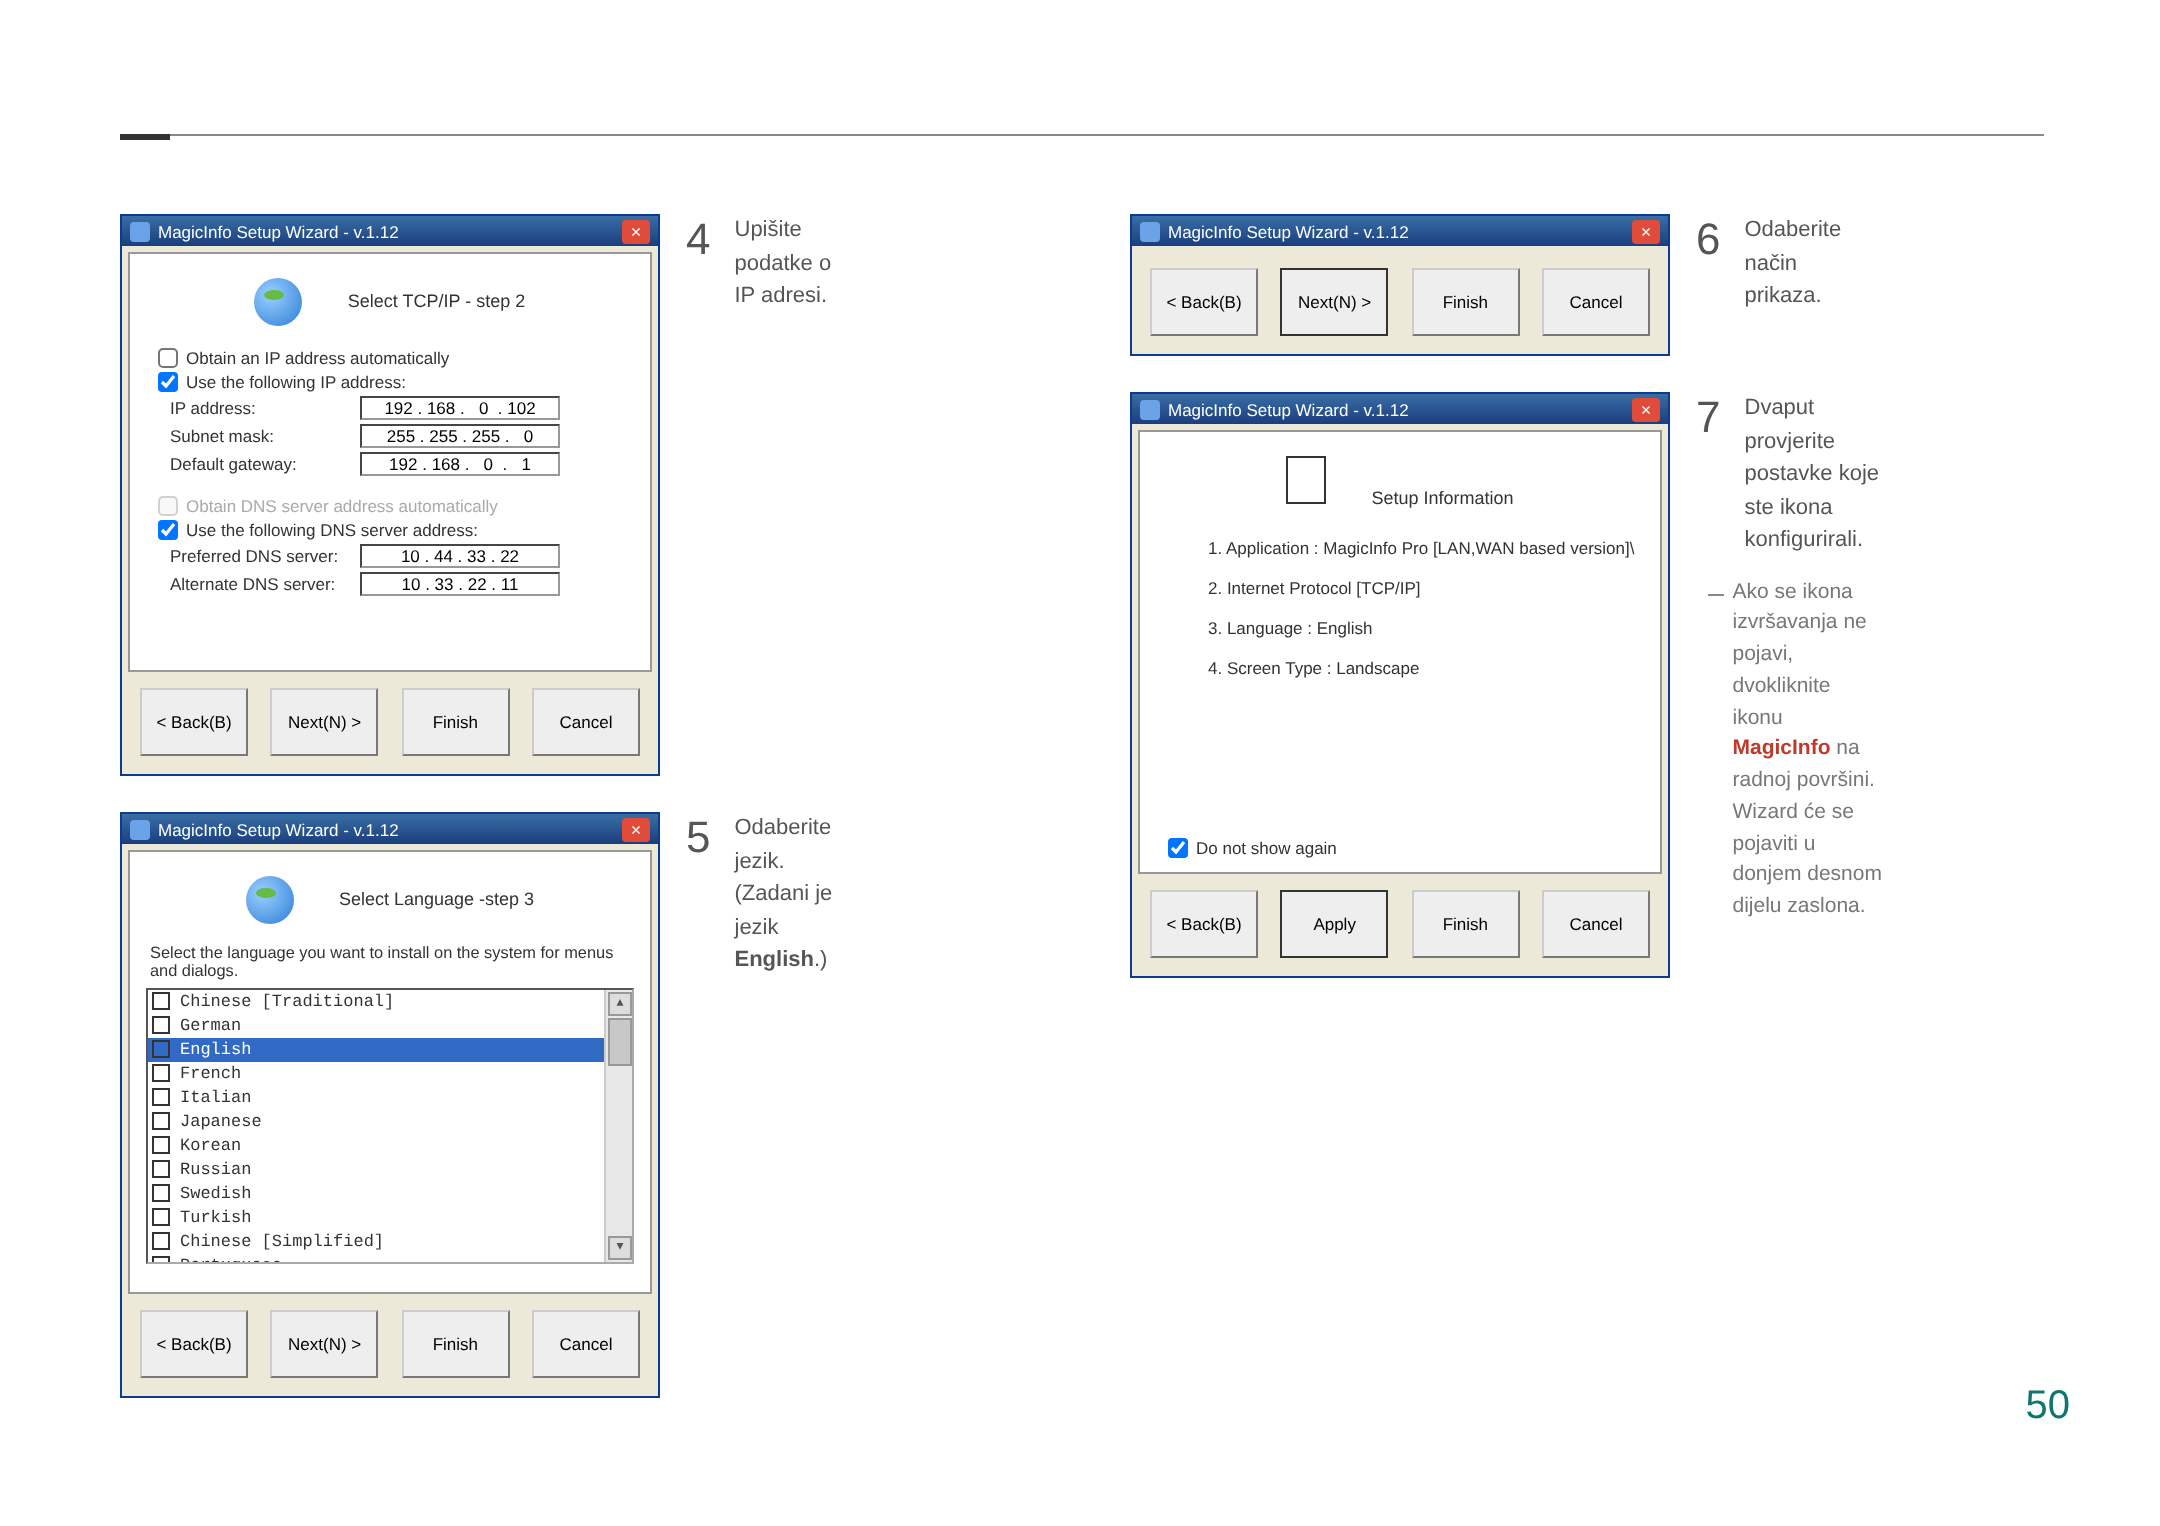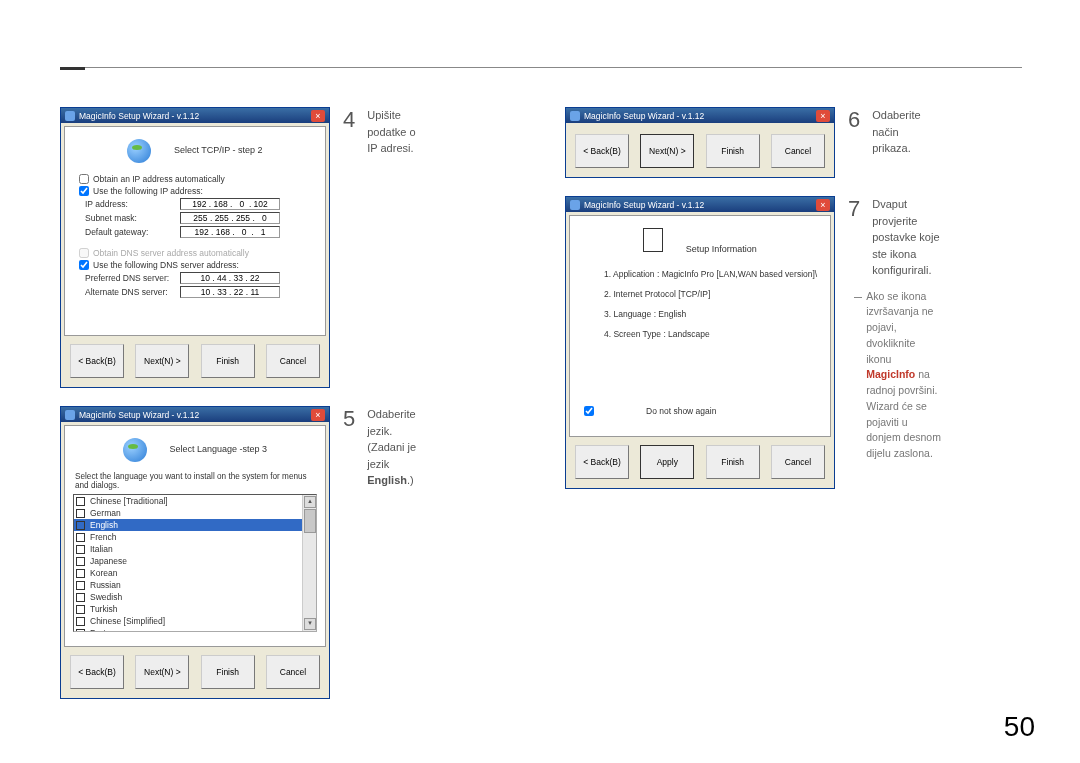--- a/index.html
+++ b/index.html
@@ -1,19 +1,19 @@
 <!DOCTYPE html>
 <html><head>
 <meta charset="utf-8">
 <style>
 * { box-sizing: border-box; margin: 0; padding: 0; }
 body { width: 1080px; height: 763px; font-family: Arial, sans-serif; background: #fff; position: relative; color: #333; }
 .hr { position: absolute; top: 67px; left: 60px; width: 962px; height: 1px; background: #888; }
 .hr-short { position: absolute; top: 67px; left: 60px; width: 25px; height: 3px; background: #333; }
-.page-num { position: absolute; bottom: 20px; right: 45px; font-size: 28px; color: #000000; }
+.page-num { position: absolute; bottom: 48px; right: 45px; font-size: 20px; color: #0f766e; }
 
 .col { position: absolute; }
 .col1 { left: 60px; top: 107px; }
 .col2 { left: 565px; top: 107px; }
 .step-num { font-size: 22px; color: #555; width: 22px; text-align: center; }
 .step-text { font-size: 11px; color: #555; margin-left: 6px; line-height: 1.5; max-width: 170px; }
 .step-right { position: absolute; left: 283px; top: 0; display: flex; align-items: flex-start; }
 .step-right .step-num { margin-right: 6px; }
 
 .wizard { width: 270px; border: 1px solid #0a3d91; background: #f9a8d4; font-size: 9px; }
@@ -34,21 +34,21 @@
 .field-row input[type=text] { width: 100px; font-size: 8.5px; text-align: center; border: 1px inset #999; padding: 0 1px; }
 .checkbox-row { padding: 1px 0 1px 6px; font-size: 8.5px; display: flex; align-items: center; }
 .checkbox-row input { margin-right: 4px; width: 10px; height: 10px;}
 .checkbox-row.disabled { color:#aaa; }
 .spacer { height: 8px; }
 
 .btn-row { display: flex; justify-content: space-between; padding: 8px 6px 6px; }
 .btn-row button { font-size: 8.5px; width: 54px; height: 34px; border: 1px outset #ccc; background: #eee; cursor: pointer; }
 
 .lang-list { border: 1px inset #aaa; height: 138px; overflow: hidden; position: relative; }
-.lang-list .item { padding: 1px 2px; font-size: 8.5px; display: flex; align-items: flex-end; }
+.lang-list .item { padding: 1px 2px; font-size: 8.5px; display: flex; align-items: flex-start; font-family: Liberation Mono, monospace; }
 .lang-list .item .cb { width: 9px; height: 9px; border: 1px solid #333; margin-right: 5px; display: inline-block; }
 .lang-list .item.selected { background: #316ac5; color: #fff; }
 .lang-list .scrollbar { position: absolute; right: 0; top: 0; width: 14px; height: 100%; background: #e8e8e8; border-left: 1px solid #ccc; }
 .lang-list .scrollbar .thumb { width: 12px; height: 24px; background: #c8c8c8; border: 1px solid #999; margin: 1px; }
 .lang-list .scrollbar .arrow { width: 12px; height: 12px; background: #ddd; border:1px solid #999; margin:1px; font-size:7px; text-align:center; color:#555;}
 
 .tree-item { display:flex; align-items:center; padding: 3px 14px; font-size: 8.5px; }
 .tree-item .icon-tree { width:16px; height:16px; margin-right: 8px; position:relative; }
 .tree-item .icon-tree::before { content:''; position:absolute; width:12px; height:10px; background:#2a7d2a; border-radius:50% 50% 40% 40%; top:0; left:2px; }
 .tree-item .icon-tree::after { content:''; position:absolute; width:3px; height:6px; background:#7a4a1a; bottom:0; left:6px; }
@@ -228,21 +228,21 @@
       <div class="wizard-body">
         <div class="inner-white" style="min-height:222px; position:relative;">
           <div class="step-header">
             <span class="icon-cursor"></span>
             <span>Setup Information</span>
           </div>
           <div class="info-line">1. Application   :      MagicInfo Pro [LAN,WAN based version]\</div>
           <div class="info-line">2. Internet Protocol [TCP/IP]</div>
           <div class="info-line">3. Language  :      English</div>
           <div class="info-line">4. Screen Type   :      Landscape</div>
-          <div class="checkbox-row" style="position:absolute; bottom:19px; left:8px;gap:48px;">
+          <div class="checkbox-row" style="position:absolute; bottom:6px; left:8px;">
             <input type="checkbox" checked="" style="">
             <span>Do not show again</span>
           </div>
         </div>
         <div class="btn-row">
           <button>&lt; Back(B)</button>
           <button style="border:1px solid #333">Apply</button>
           <button>Finish</button>
           <button>Cancel</button>
         </div>

